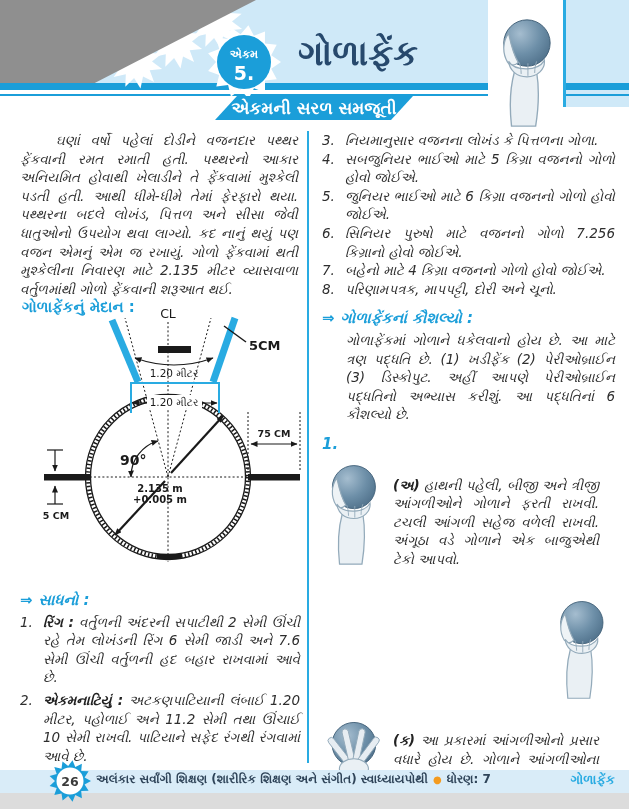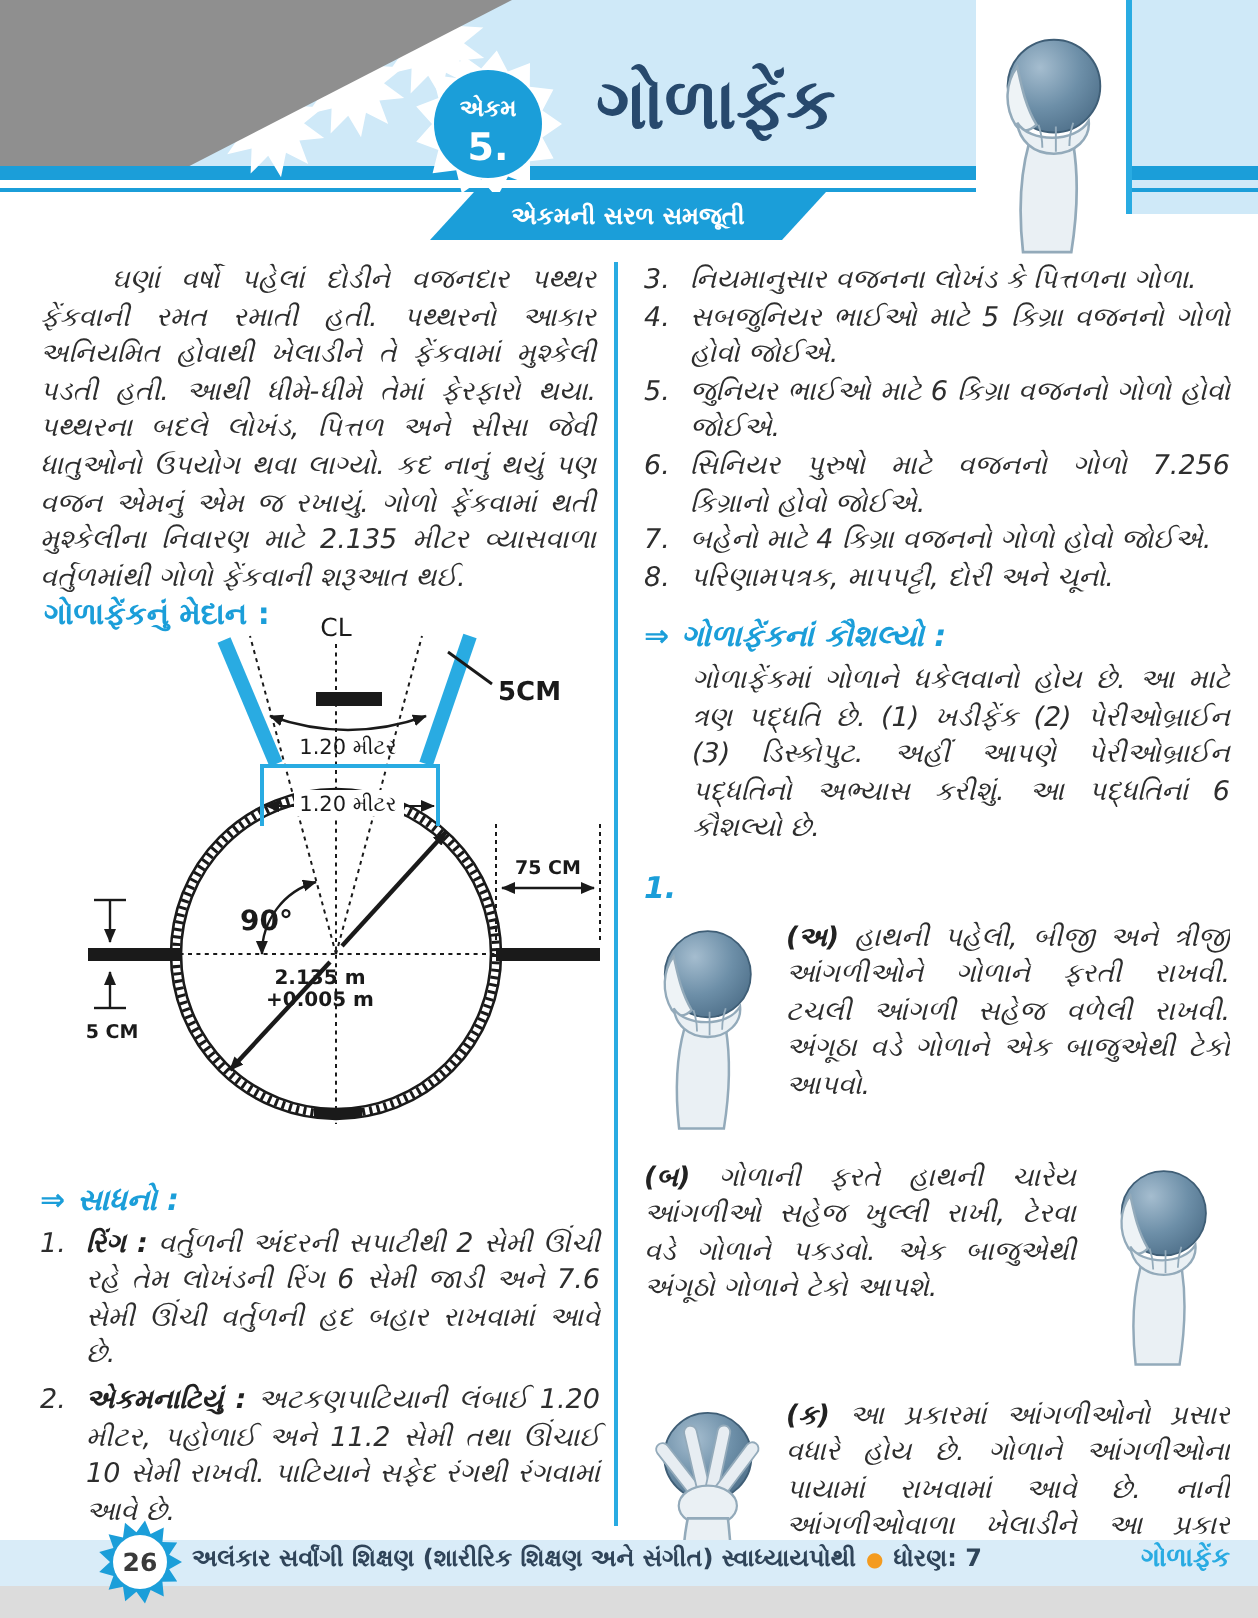--- a/index.html
+++ b/index.html
@@ -16,42 +16,42 @@
   .gray-triangle{left:0;top:0;width:256px;height:83px;background:#8f8f8f;
         clip-path:polygon(0 0,100% 0,37% 100%,0 100%);}
   .unit-badge{left:206px;top:24px;width:76px;height:76px;}
   .unit-badge svg{width:76px;height:76px;display:block;}
   .page-title{left:298px;top:33px;margin:0;font-size:35px;font-weight:700;color:#27496d;}
   .photo-box{left:488px;top:0;width:75px;height:132px;background:#fff;text-align:center;}
   .photo-box svg{margin-top:16px;}
   .v-blue-line{left:563px;top:0;width:3px;height:107px;background:#29abe2;}
   .banner{left:215px;top:96px;width:198px;height:24px;background:#1b9ed9;
         clip-path:polygon(22px 0,100% 0,calc(100% - 22px) 100%,0 100%);
-        color:#fff;font-size:12px;font-weight:700;text-align:center;line-height:24px;}
+        color:#fff;font-size:17px;font-weight:700;text-align:center;line-height:24px;}
 
   
   .col-divider{left:307px;top:131px;width:2px;height:632px;background:#29abe2;}
   .body-text{font-size:13.5px;line-height:18.6px;text-align:justify;color:#2e2e2e;font-style:italic;}
   .intro{left:20px;top:131px;width:278px;}
   .intro p{margin:0;text-indent:36px;}
   .blue-head{color:#1b9ed9;font-weight:700;font-size:15px;}
   .field-heading{left:22px;top:298px;z-index:3;}
   .diagram{left:18px;top:306px;width:290px;height:286px;}
   .equipment{left:20px;top:591px;width:280px;}
   .sec-head{display:flex;gap:6px;align-items:baseline;margin:0 0 3px 0;}
   .num-row{display:flex;margin:0;}
   .num-col{flex:0 0 23px;font-weight:400;}
   .lead{font-weight:700;color:#222;}
   .right-col{left:322px;top:131px;width:293px;}
   .right-col .num-row{margin:0;}
   .skills{margin-top:11px;}
   .skills-body{padding-left:24px;margin:1px 0 0 0;}
   .grip-head{display:flex;gap:7px;margin-top:11px;}
   .grip-point{margin-top:6px;overflow:hidden;}
-  .grip-point p{margin:0;}
+  .grip-point p{margin:16px;}
   .hand-fig{display:block;}
   .fl{float:left;margin:2px 9px 2px 0;}
   .fr{float:right;margin:2px 0 2px 9px;}
 
   
   .footer-bar{left:0;top:770px;width:629px;height:23px;background:#d9ecf8;}
   .footer-badge{left:48px;top:759px;width:44px;height:44px;z-index:2;text-align:center;}
   .footer-badge svg{width:44px;height:44px;display:block;}
   .footer-text{left:96px;top:772px;font-size:12px;font-weight:700;color:#2f4459;white-space:nowrap;}
   .footer-sep{color:#f49b1f;margin:0 5px;font-size:10px;}
@@ -255,22 +255,20 @@
           <use href="#hand-front"></use>
         </svg>
       <p><span class="lead">(અ)</span>
          <span>હાથની પહેલી, બીજી અને ત્રીજી આંગળીઓને ગોળાને ફરતી રાખવી. ટચલી આંગળી સહેજ વળેલી રાખવી. અંગૂઠા વડે ગોળાને એક બાજુએથી ટેકો આપવો.</span></p>
     </div>
 
     <div class="grip-point" style="margin-top:12px">
       <svg class="hand-fig fr" width="68" height="102">
           <use href="#hand-front"></use>
         </svg>
-      <p><span class="lead">(બ)</span>
-         <span>ગોળાની ફરતે હાથની ચારેય આંગળીઓ સહેજ ખુલ્લી રાખી, ટેરવા વડે ગોળાને પકડવો. એક બાજુએથી અંગૂઠો ગોળાને ટેકો આપશે.</span></p>
     </div>
 
     <div class="grip-point" style="margin-top:13px">
       <svg class="hand-fig fl" width="62" height="100">
           <use href="#hand-back"></use>
         </svg>
       <p><span class="lead">(ક)</span>
          <span>આ પ્રકારમાં આંગળીઓનો પ્રસાર વધારે હોય છે. ગોળાને આંગળીઓના પાયામાં રાખવામાં આવે છે. નાની આંગળીઓવાળા ખેલાડીને આ પ્રકાર ઉપયોગી છે.</span></p>
     </div>
   </div>

